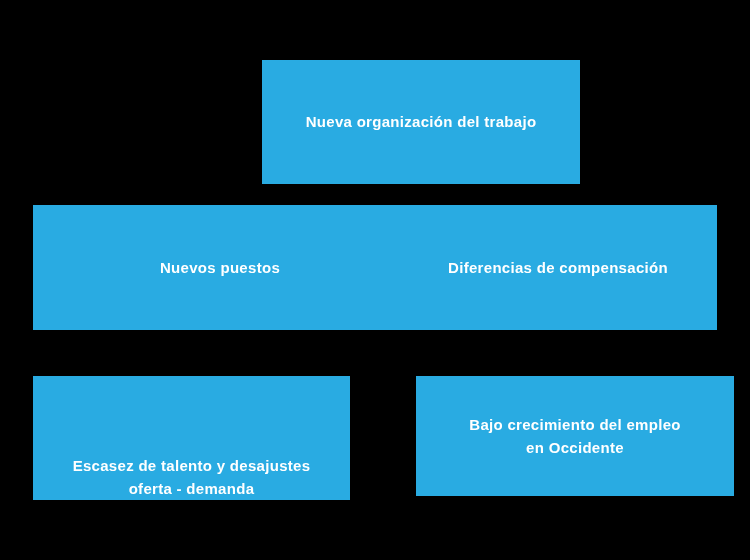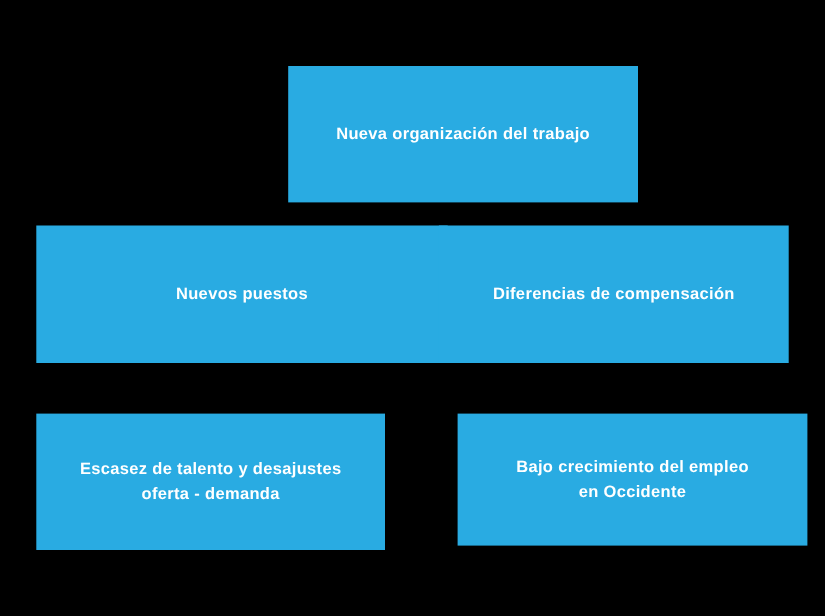--- a/index.html
+++ b/index.html
@@ -28,21 +28,21 @@
     font-size: 15px;
     font-weight: bold;
     letter-spacing: 0.3px;
     line-height: 1.55;
     white-space: pre-line;
     padding: 0 18px;
   }
   .node-top         { left: 216px; top: 60px;  width: 318px; height: 124px; margin-left: 46px; }
   .node-mid-left    { left: 33px;  top: 205px; width: 374px; height: 125px; }
   .node-mid-right   { left: 399px; top: 205px; width: 318px; height: 125px; text-align: right; }
-  .node-bottom-left { left: 33px;  top: 376px; width: 317px; height: 124px; }
+  .node-bottom-left { left: 33px;  top: 376px; width: 317px; height: 124px; align-items: flex-end; }
   .node-bottom-right{ left: 396px; top: 376px; width: 318px; height: 120px; margin-left: 20px; }
 </style>
 </head>
 <body>
 
 <div class="canvas">
 
   <div class="node node-top">
     <span class="label">Nueva organización del trabajo</span>
   </div>

